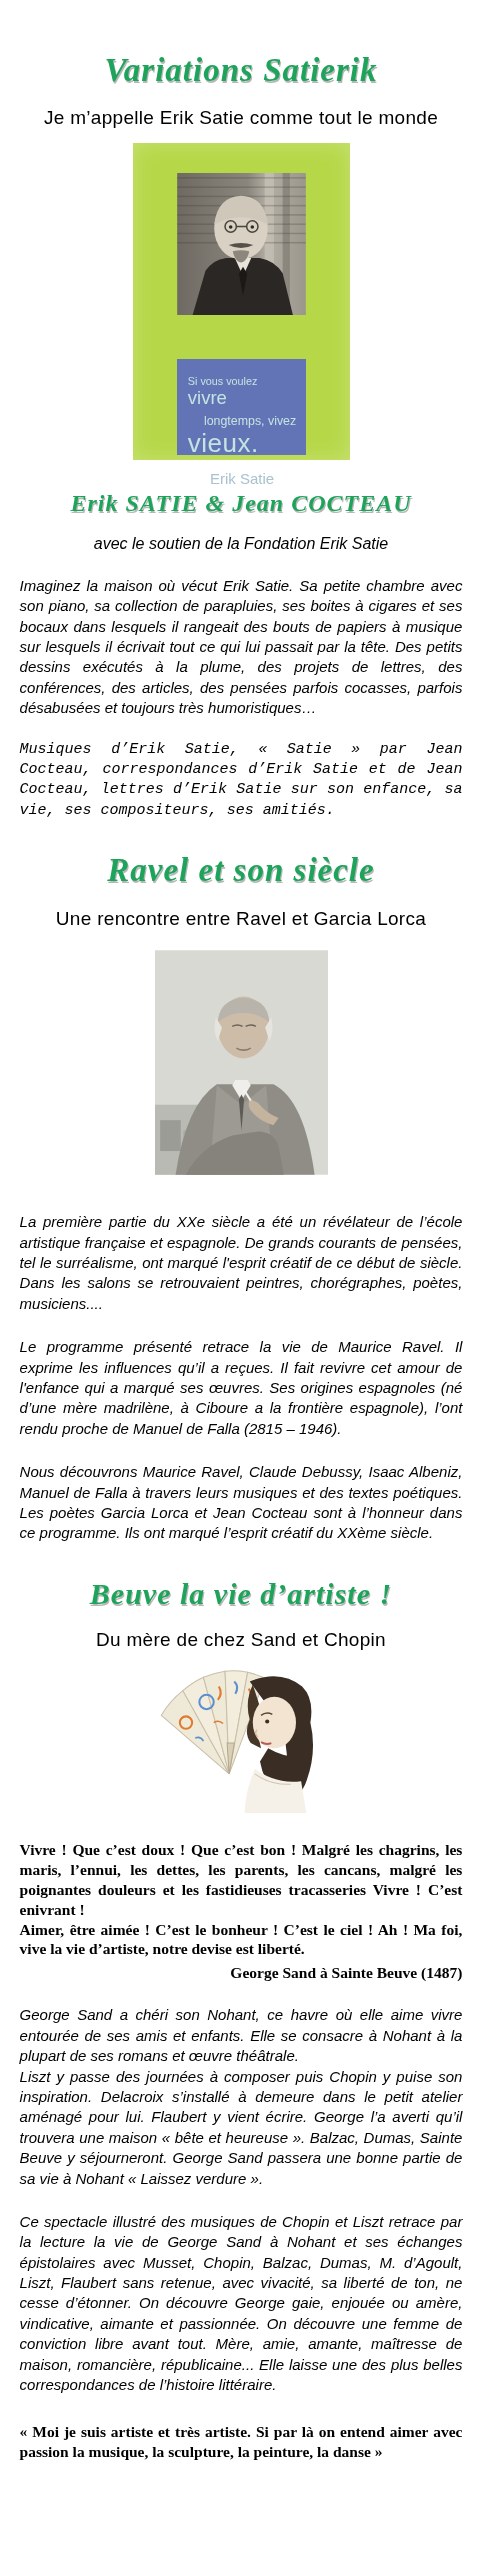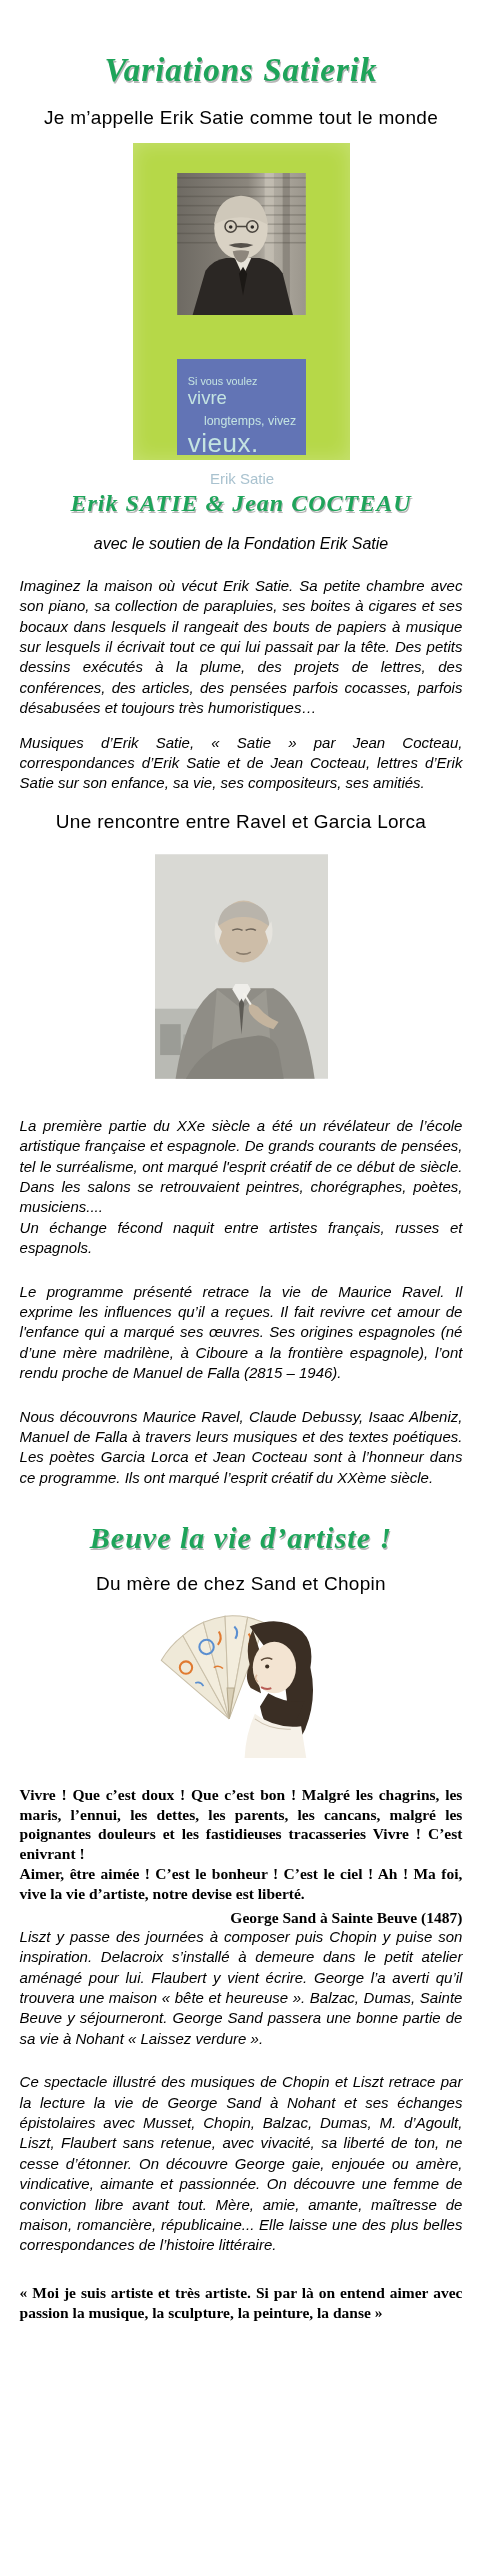--- a/index.html
+++ b/index.html
@@ -45,21 +45,21 @@
     margin:17.5px 20.6px 0;
   }
   .para{
     font-size:15px;
     font-style:italic;
     line-height:1.36;
     text-align:justify;
     margin:23px 19.6px 0;
   }
   .para.cont{margin-top:0;}
-  .para.tight{margin-top:14px;}
+  .para.tight{margin-top:21px;font-family:Liberation Mono, monospace;}
   .serif-quote{
     font-family:"Liberation Serif", serif;
     font-weight:700;
     font-size:15.5px;
     line-height:1.28;
     text-align:justify;
     margin:27px 19.6px 0;
   }
   .serif-quote.cont{margin-top:0;}
   .attribution{
@@ -150,20 +150,21 @@
       </div>
     </div>
 
     <div class="script-title t-duo">Erik SATIE &amp; Jean COCTEAU</div>
     <div class="support">avec le soutien de la Fondation Erik Satie</div>
     <p class="para">Imaginez la maison où vécut Erik Satie. Sa petite chambre avec son piano, sa collection de parapluies, ses boites à cigares et ses bocaux dans lesquels il rangeait des bouts de papiers à musique sur lesquels il écrivait tout ce qui lui passait par la tête. Des petits dessins exécutés à la plume, des projets de lettres, des conférences, des articles, des pensées parfois cocasses, parfois désabusées et toujours très humoristiques…</p>
     <p class="para tight">Musiques d’Erik Satie, « Satie » par Jean Cocteau, correspondances d’Erik Satie et de Jean Cocteau, lettres d’Erik Satie sur son enfance, sa vie, ses compositeurs, ses amitiés.</p>
   </section>
 
   <section>
+    <div class="script-title t-ravel">Ravel et son siècle</div>
     <div class="subtitle">Une rencontre entre Ravel et Garcia Lorca</div>
 
     <div class="ravel-wrap figure">
       <svg viewBox="0 0 336 436" width="173" height="225" xmlns="http://www.w3.org/2000/svg">
         <rect width="336" height="436" fill="#d9d9d4"></rect>
         <rect x="0" y="300" width="120" height="136" fill="#b9bab4"></rect>
         <rect x="10" y="330" width="40" height="60" fill="#8f9089" opacity="0.7"></rect>
         <rect x="55" y="350" width="50" height="86" fill="#a3a49c" opacity="0.7"></rect>
         <path d="M40 436 Q60 300 120 260 L230 260 Q290 290 310 436 Z" fill="#8f8d86"></path>
         <path d="M120 262 L168 300 L216 262 L230 436 L106 436 Z" fill="#9c9a92"></path>
@@ -176,21 +177,20 @@
         <path d="M226 130 Q232 160 222 176 L214 150 Z" fill="#e6e4de"></path>
         <path d="M150 148 q10 -6 20 0" stroke="#6b6257" stroke-width="3" fill="none"></path>
         <path d="M176 148 q10 -6 20 0" stroke="#6b6257" stroke-width="3" fill="none"></path>
         <path d="M158 190 q14 8 28 0" stroke="#8a7d6d" stroke-width="3" fill="none"></path>
         <path d="M230 340 Q200 330 185 310 Q178 296 186 290 L200 296 Q216 316 240 326 Z" fill="#c4b49e"></path>
         <line x1="186" y1="292" x2="172" y2="270" stroke="#f4f2ec" stroke-width="4"></line>
       </svg>
     </div>
 
     <p class="para" style="margin-top:37px">La première partie du XXe siècle a été un révélateur de l’école artistique française et espagnole. De grands courants de pensées, tel le surréalisme, ont marqué l'esprit créatif de ce début de siècle. Dans les salons se retrouvaient peintres, chorégraphes, poètes, musiciens....</p>
-    <p class="para cont">Un échange fécond naquit entre artistes français, russes et espagnols.</p>
     <p class="para">Le programme présenté retrace la vie de Maurice Ravel. Il exprime les influences qu’il a reçues. Il fait revivre cet amour de l'enfance qui a marqué ses œuvres. Ses origines espagnoles (né d’une mère madrilène, à Ciboure a la frontière espagnole), l’ont rendu proche de Manuel de Falla (2815 – 1946).</p>
     <p class="para">Nous découvrons Maurice Ravel, Claude Debussy, Isaac Albeniz, Manuel de Falla à travers leurs musiques et des textes poétiques. Les poètes Garcia Lorca et Jean Cocteau sont à l’honneur dans ce programme. Ils ont marqué l’esprit créatif du XXème siècle.</p>
   </section>
 
   <section>
     <div class="script-title t-sand">Beuve la vie d’artiste !</div>
     <div class="subtitle">Du mère de chez Sand et Chopin</div>
 
     <div class="sand-wrap figure">
       <svg viewBox="0 0 348 286" width="179" height="147" xmlns="http://www.w3.org/2000/svg">
@@ -222,19 +222,20 @@
           <path d="M200 200 Q240 230 290 224 L300 286 L180 286 Q182 240 200 200" fill="#f6f1e8"></path>
           <path d="M200 210 q30 22 70 20" stroke="#cfc4b2" stroke-width="2" fill="none"></path>
         </g>
       </svg>
     </div>
 
     <div class="serif-quote">Vivre ! Que c’est doux ! Que c’est bon ! Malgré les chagrins, les maris, l’ennui, les dettes, les parents, les cancans, malgré les poignantes douleurs et les fastidieuses tracasseries Vivre ! C’est enivrant !</div>
     <div class="serif-quote cont">Aimer, être aimée ! C’est le bonheur ! C’est le ciel ! Ah ! Ma foi, vive la vie d’artiste, notre devise est liberté.</div>
     <div class="attribution">George Sand à Sainte Beuve (1487)</div>
 
+    <p class="para">George Sand a chéri son Nohant, ce havre où elle aime vivre entourée de ses amis et enfants. Elle se consacre à Nohant à la plupart de ses romans et œuvre théâtrale.</p>
     <p class="para cont">Liszt y passe des journées à composer puis Chopin y puise son inspiration. Delacroix  s’installé à demeure dans le petit atelier aménagé pour lui. Flaubert y vient écrire. George l’a averti qu’il trouvera une maison « bête et heureuse ». Balzac, Dumas, Sainte Beuve y séjourneront. George Sand passera une bonne partie de sa vie à Nohant « Laissez verdure ».</p>
     <p class="para">Ce spectacle illustré des musiques de Chopin et Liszt retrace par la lecture la vie de George Sand à Nohant et ses échanges épistolaires avec Musset, Chopin, Balzac, Dumas, M. d’Agoult, Liszt, Flaubert sans retenue, avec vivacité, sa liberté de ton, ne cesse d’étonner. On découvre George gaie, enjouée ou amère, vindicative, aimante et passionnée. On découvre une femme de conviction libre avant tout. Mère, amie, amante, maîtresse de maison, romancière, républicaine... Elle laisse une des plus belles correspondances de l’histoire littéraire.</p>
     <div class="serif-quote">« Moi je suis artiste et très artiste. Si par là on entend aimer avec passion la musique, la sculpture, la peinture, la danse »</div>
   </section>
 
 </div>
 
 
 </body></html>

